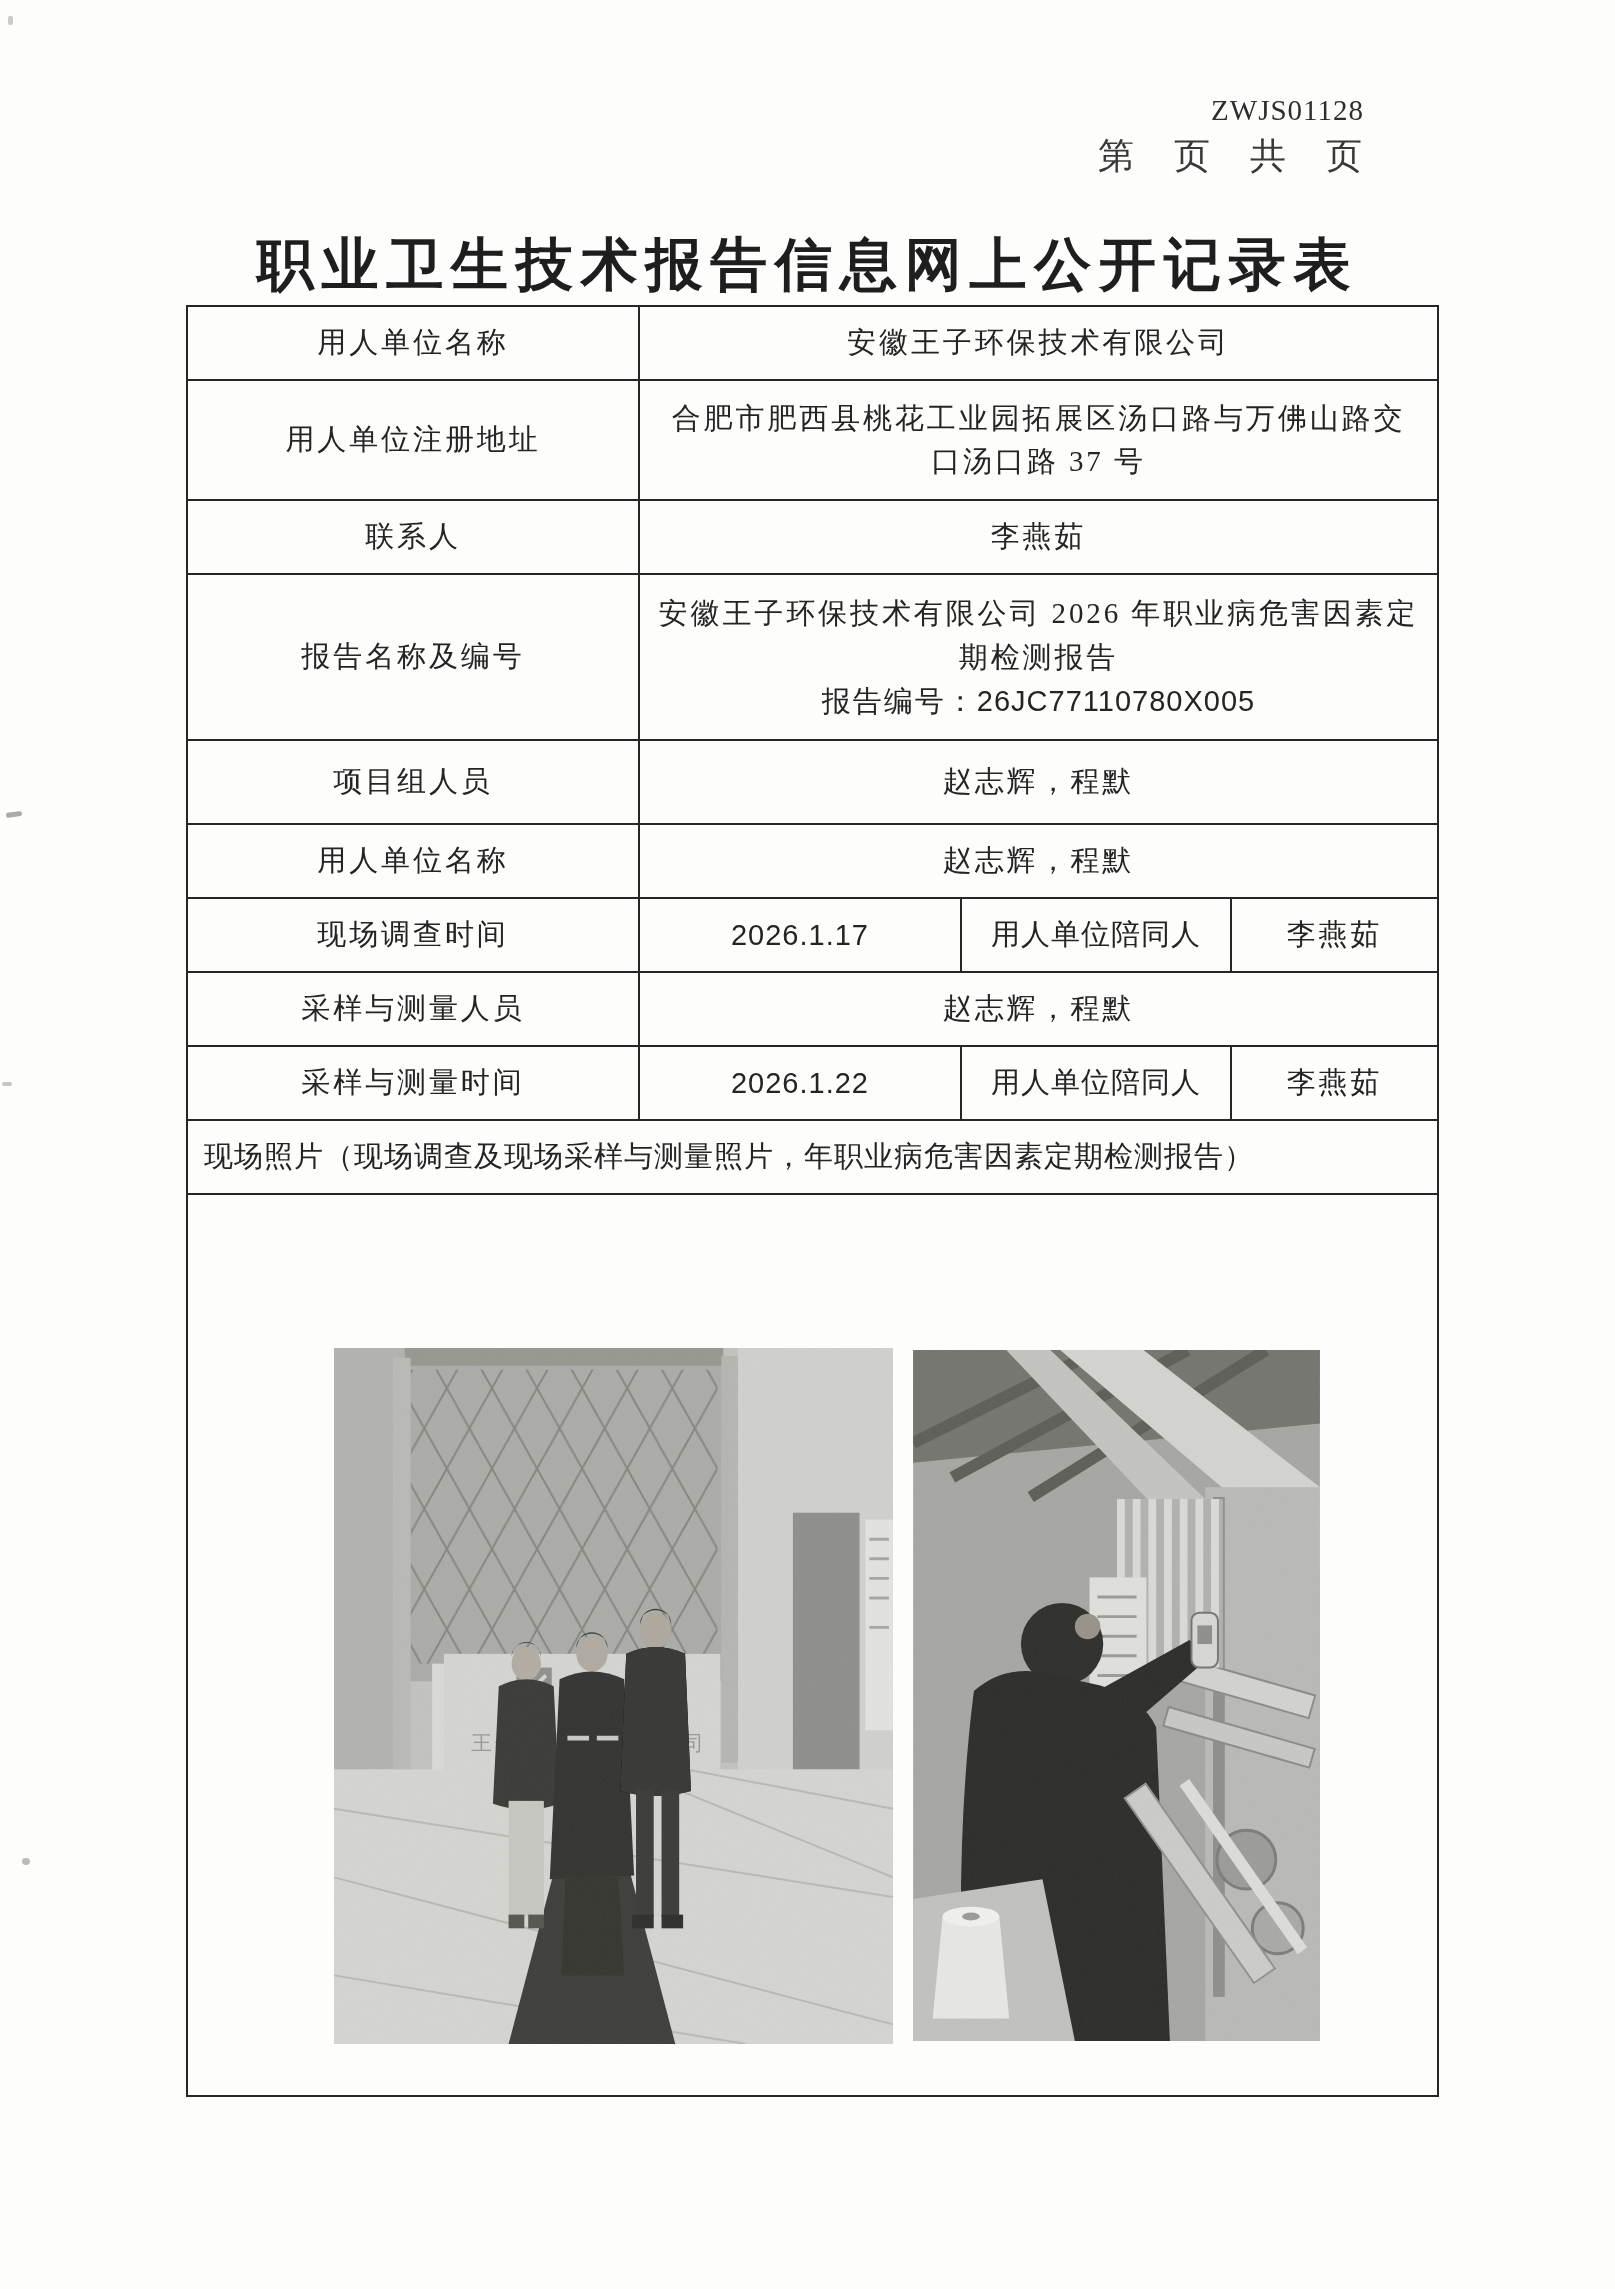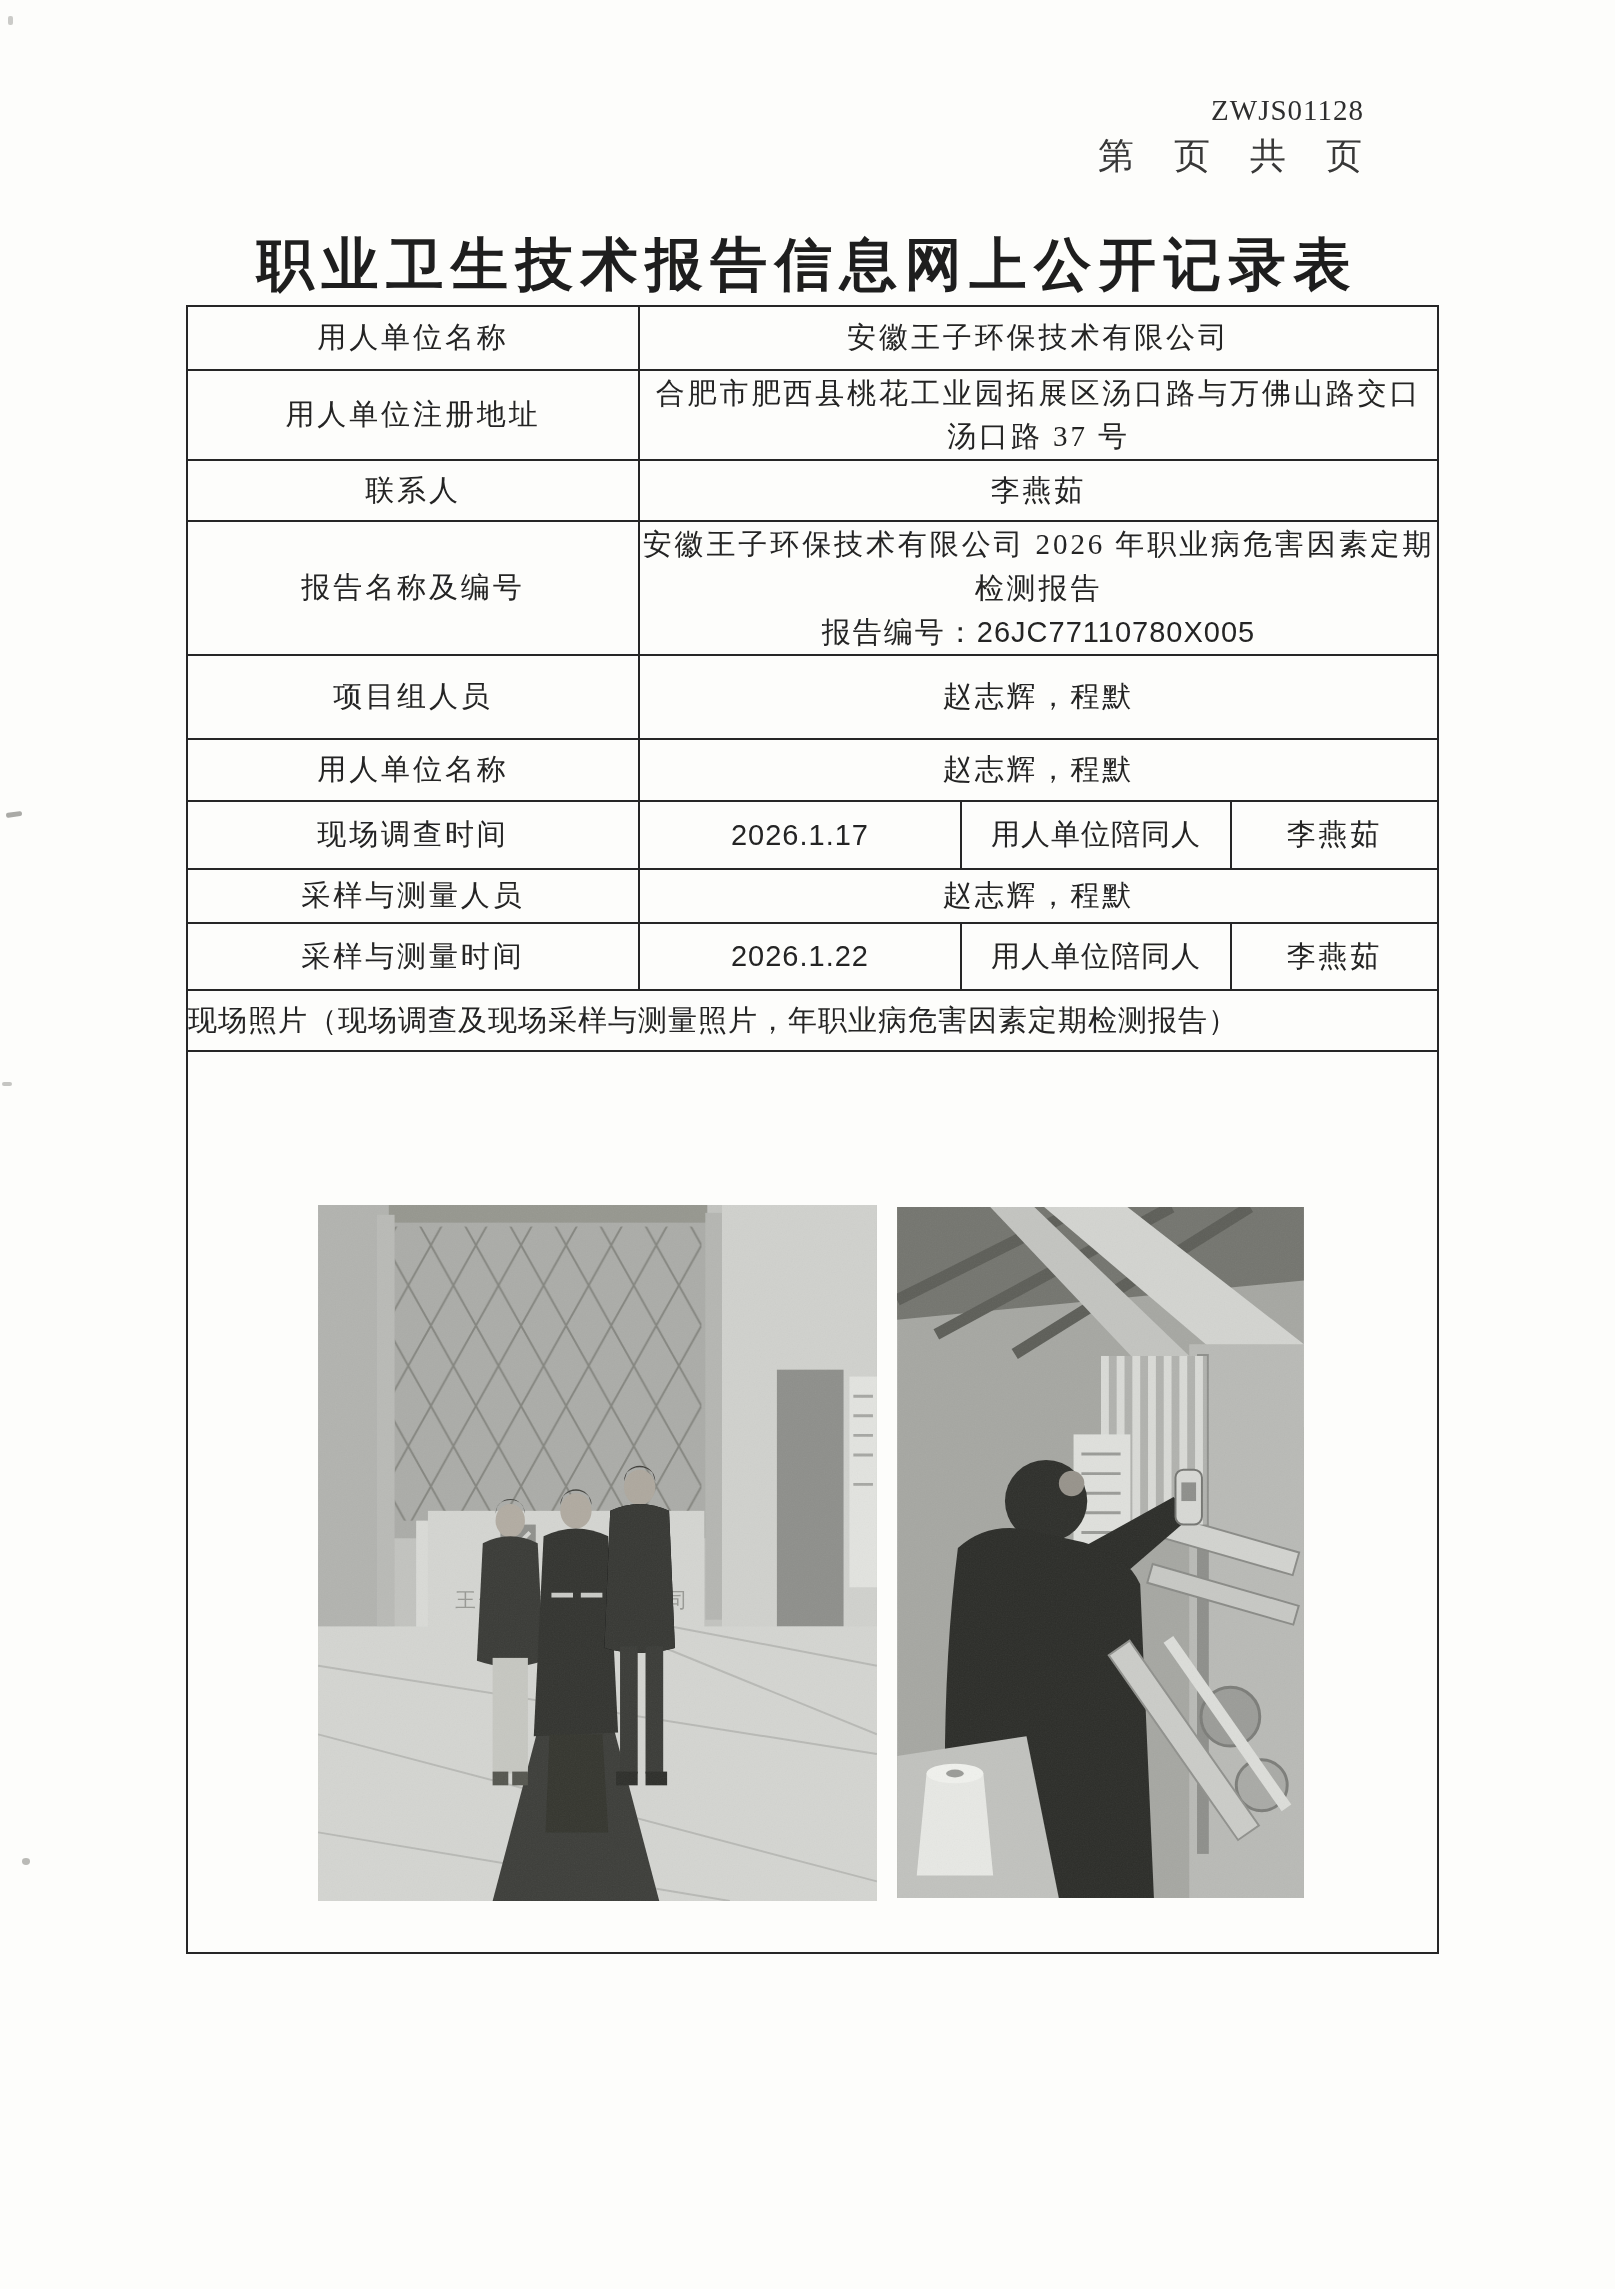--- a/index.html
+++ b/index.html
@@ -34,21 +34,21 @@
     font-weight:700;font-size:57px;letter-spacing:7.8px;color:#1e1e1e;
   }
 
   
   table.record{
     position:absolute;top:305px;left:186px;
     width:1251px;border-collapse:collapse;table-layout:fixed;
   }
   table.record td{
     border:2px solid #262626;
-    padding:0;vertical-align:middle;
+    padding:16px;vertical-align:middle;
     font-size:29px;color:#242424;
   }
   td.label-cell{text-align:center;letter-spacing:2.9px;}
   td.value-cell{text-align:center;letter-spacing:2.9px;padding:0 19.6px;}
   td.num-cell{
     text-align:center;
     font-family:"Liberation Sans","DejaVu Sans",sans-serif;
     font-size:29px;letter-spacing:1px;color:#2a2a2a;
   }
   td.report-cell{line-height:44px;}

